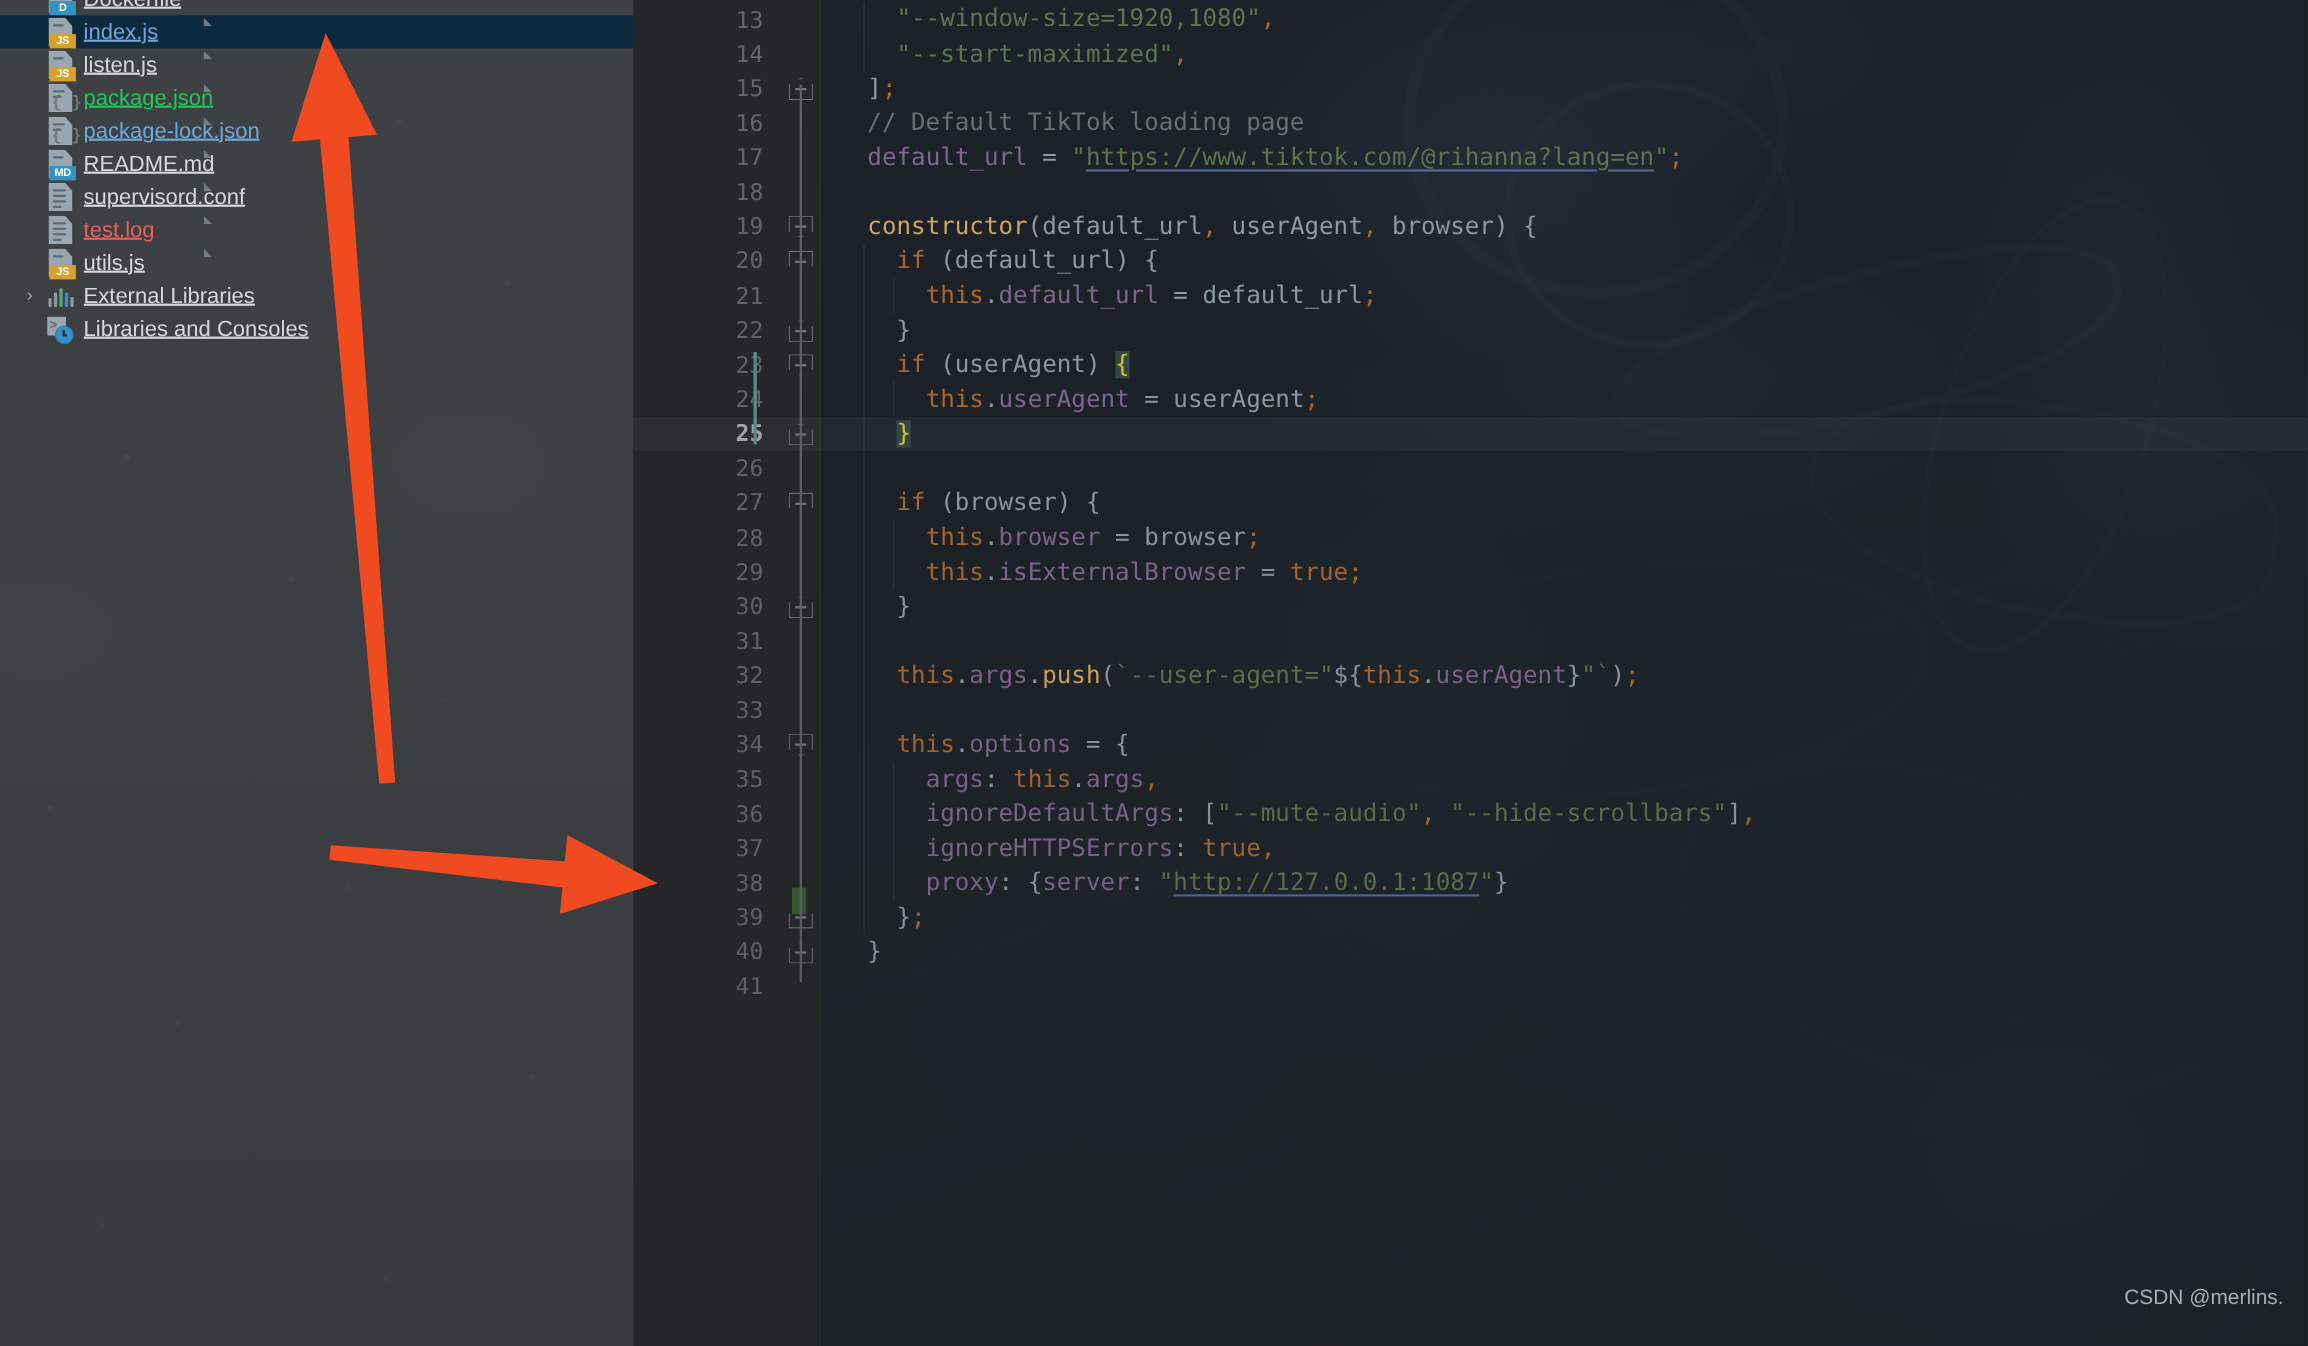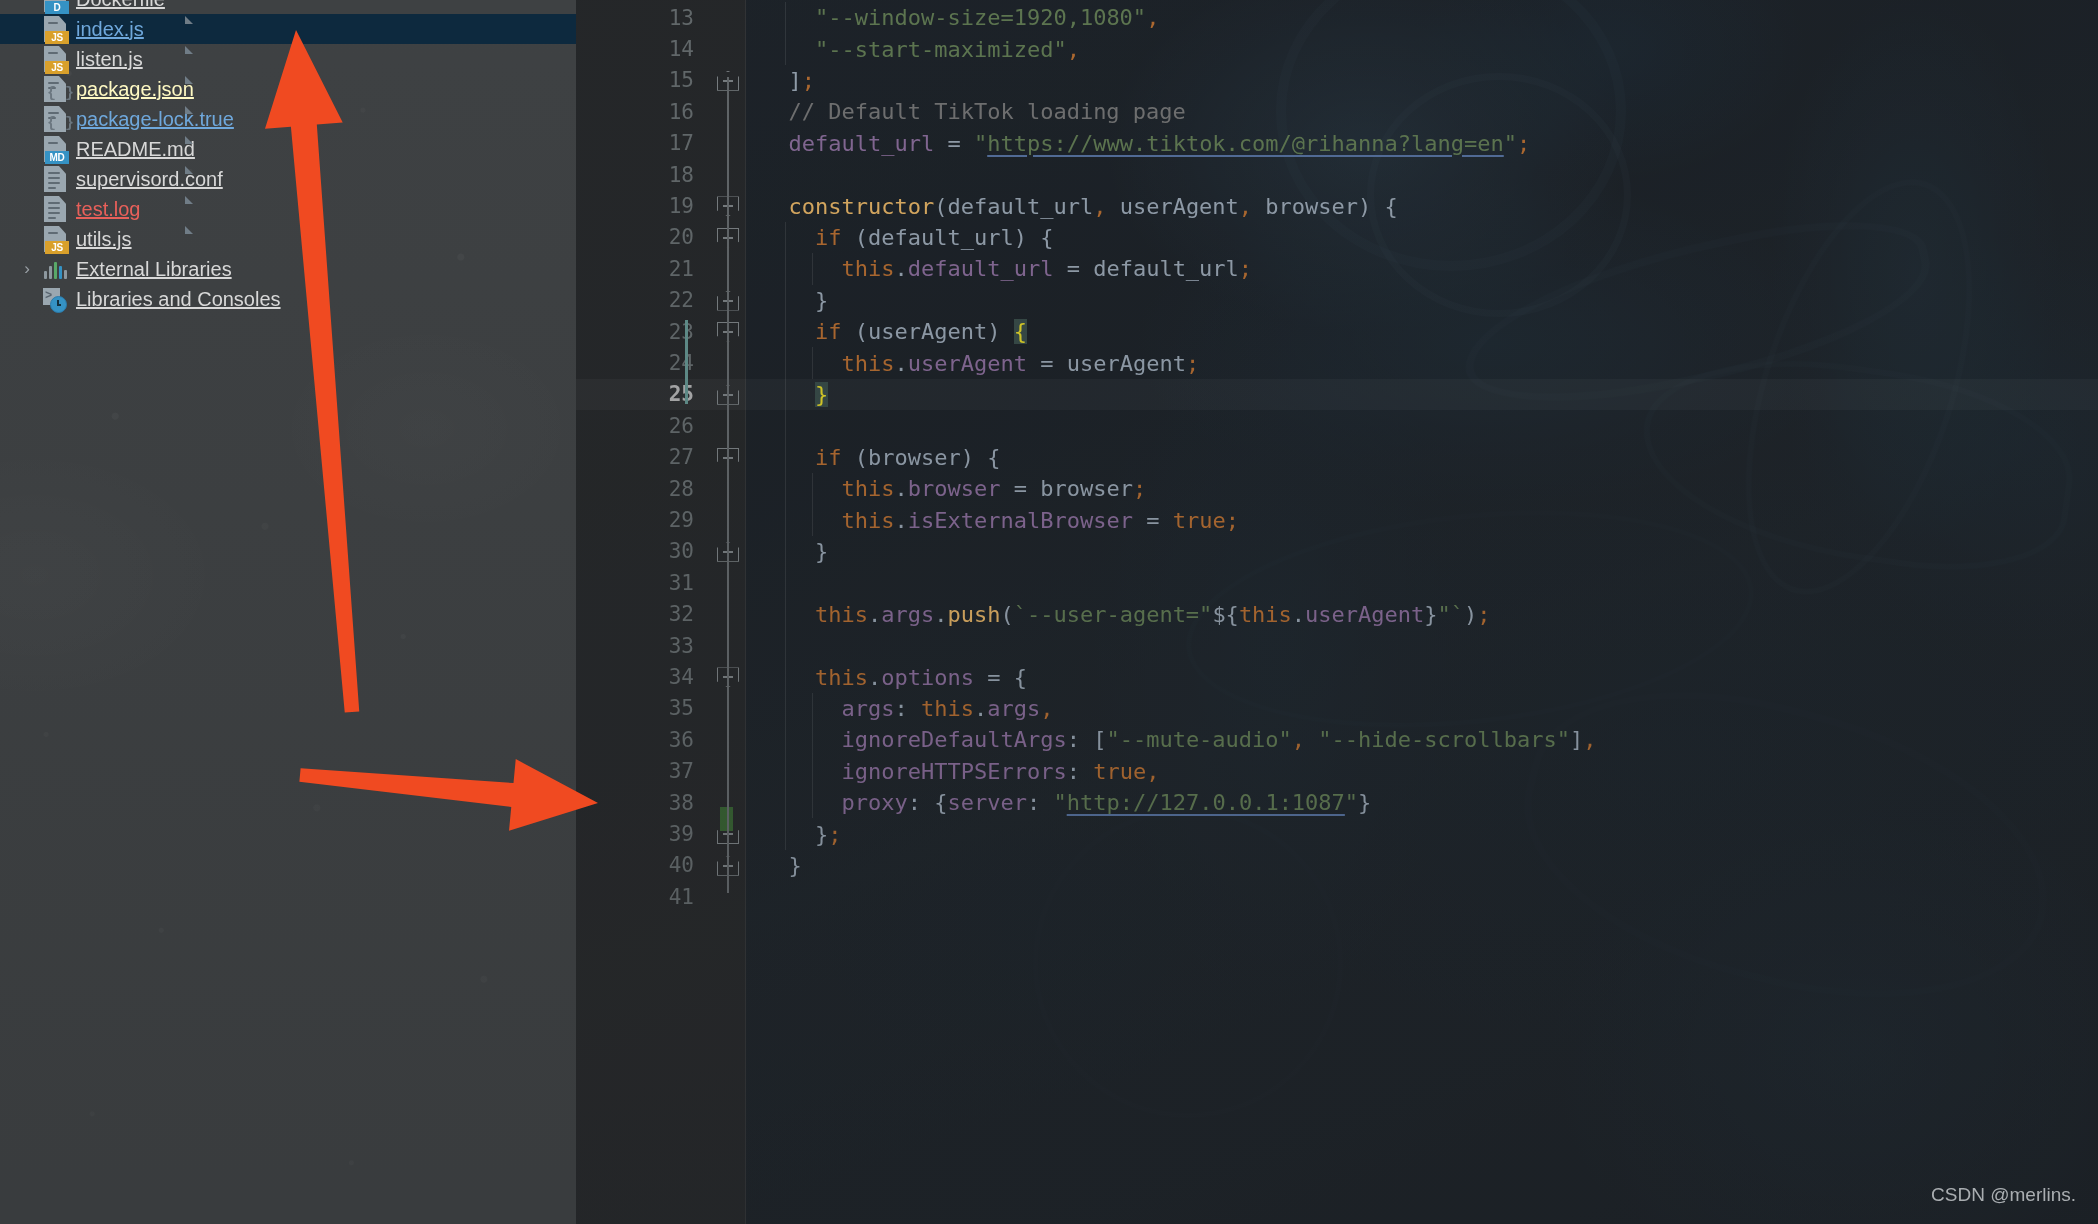--- a/index.html
+++ b/index.html
@@ -163,21 +163,21 @@
   .cmt{color:#808080;}      
   .fld{color:#9876aa;}      
   .fn{color:#ffc66d;}       
   .pun{color:#a9b7c6;}      
   .sc{color:#cc7832;}       
   .url{color:#6a8759;text-decoration:underline;text-decoration-color:#5d7cb0;text-underline-offset:4px;}
   .brace-hl{background:#3b514d;color:#ffef28;}
 
   
   #watermark{
-    position:absolute;right:22px;bottom:18px;color:#b9bdc0;font-size:19px;
+    position:absolute;right:22px;bottom:33px;color:#b9bdc0;font-size:19px;
     font-family:"Liberation Sans",sans-serif;opacity:.9;
   }
 
   
   #arrows{position:absolute;left:0;top:0;width:2098px;height:1224px;pointer-events:none;}
 </style>
 </head>
 <body>
 
 <div id="root">
@@ -229,36 +229,36 @@
             <span class="pg">
               <span class="body"></span>
               <span class="fold"></span>
               <span class="lines">
                 <i style="width:11px"></i>
                 <i style="width:8px"></i>
               </span>
               <span class="brace">{ }</span>
             </span>
           </span>
-          <span class="flabel" style="color: #fef9c3;">package.json</span>
+          <span class="flabel" style="color: #22c55e;">package.json</span>
         </div>
         <div class="tree-row" style="position: absolute; left: 0px; width: 576px; top: 104px;">
           <span class="twisty" style="margin-left: 14px;"></span>
           <span class="ficon">
             <span class="pg">
               <span class="body"></span>
               <span class="fold"></span>
               <span class="lines">
                 <i style="width:11px"></i>
                 <i style="width:8px"></i>
               </span>
               <span class="brace">{ }</span>
             </span>
           </span>
-          <span class="flabel" style="color: rgb(111, 168, 220);">package-lock.true</span>
+          <span class="flabel" style="color: rgb(111, 168, 220);">package-lock.json</span>
         </div>
         <div class="tree-row" style="position: absolute; left: 0px; width: 576px; top: 134px;">
           <span class="twisty" style="margin-left: 14px;"></span>
           <span class="ficon">
             <span class="pg">
               <span class="body"></span>
               <span class="fold"></span>
               <span class="lines">
                 <i style="width:10px"></i>
               </span>

